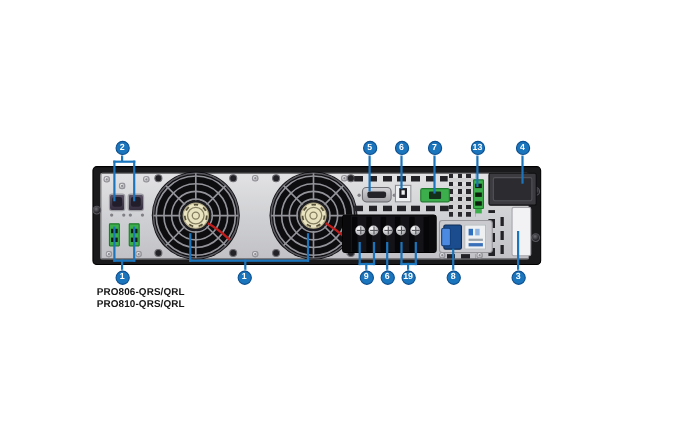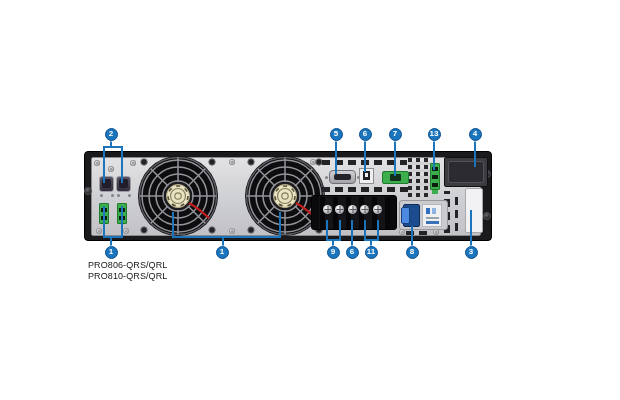--- a/index.html
+++ b/index.html
@@ -90,21 +90,21 @@
   .mk{position:absolute;}
 
   
   .cline{position:absolute;background:#1b75bc;}
   .v{width:2px;} .h{height:2px;}
   .callout{position:absolute;width:13px;height:13px;border-radius:50%;background:#1b75bc;
            border:1px solid #0d5091;box-sizing:border-box;color:#fff;font-size:8px;font-weight:700;
            display:flex;align-items:center;justify-content:center;line-height:1;
            box-shadow:0 0 0 1px rgba(255,255,255,.5);}
 
-  .model-label{position:absolute;left:88px;color:#161616;font-size:9px;font-weight:400;
+  .model-label{position:absolute;left:88px;color:#161616;font-size:9px;font-weight:700;
                letter-spacing:0.1px;}
   .fan{position:absolute;}
 </style>
 </head>
 <body>
 
 <div class="stage">
 
   <div class="chassis"></div>
   <div class="panel"></div>
@@ -279,20 +279,20 @@
   <div class="callout" style="left:104.5px;top:127.5px">2</div>
   <div class="callout" style="left:329.5px;top:127.5px">5</div>
   <div class="callout" style="left:358.5px;top:127.5px">6</div>
   <div class="callout" style="left:388.5px;top:127.5px">7</div>
   <div class="callout" style="left:427.5px;top:127.5px">13</div>
   <div class="callout" style="left:468.5px;top:127.5px">4</div>
   <div class="callout" style="left:104.5px;top:245.5px">1</div>
   <div class="callout" style="left:215.5px;top:245.5px">1</div>
   <div class="callout" style="left:326.5px;top:245.5px">9</div>
   <div class="callout" style="left:345.5px;top:245.5px">6</div>
-  <div class="callout" style="left:364.5px;top:245.5px">11</div>
+  <div class="callout" style="left:364.5px;top:245.5px">19</div>
   <div class="callout" style="left:405.5px;top:245.5px">8</div>
   <div class="callout" style="left:464.5px;top:245.5px">3</div>
 
   <div class="model-label" style="top:260px">PRO806-QRS/QRL</div>
   <div class="model-label" style="top:271px">PRO810-QRS/QRL</div>
 
 </div>
 
 </body></html>

